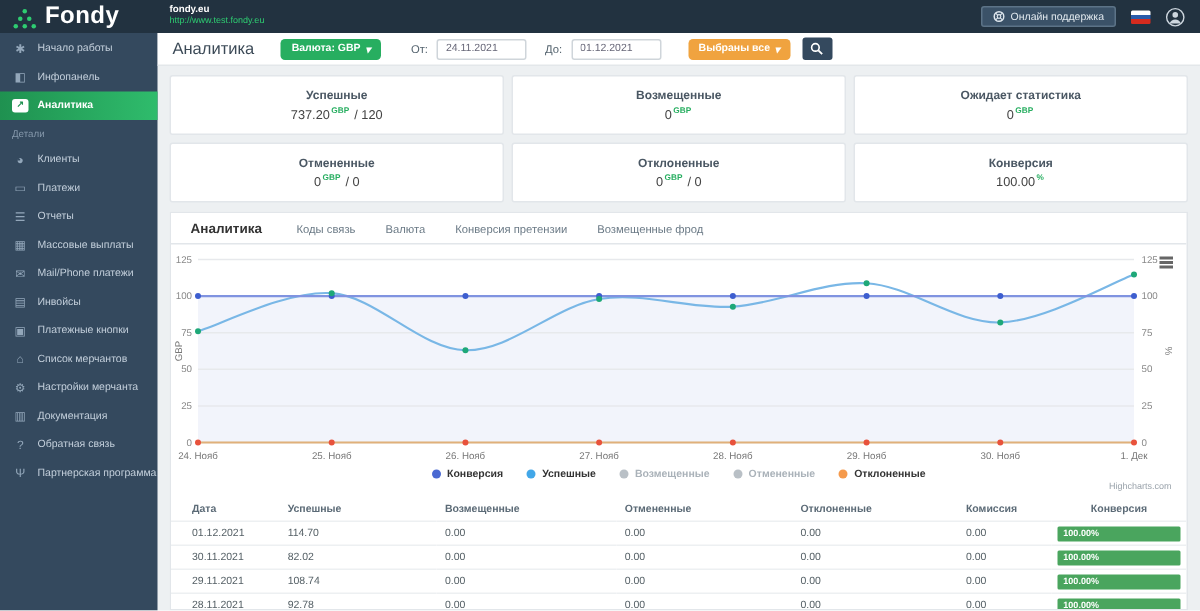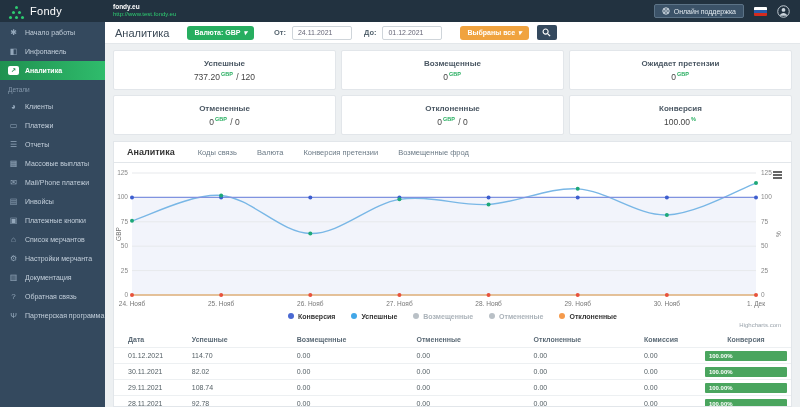--- a/index.html
+++ b/index.html
@@ -5,21 +5,21 @@
   *{margin:0;padding:0;box-sizing:border-box}
   html,body{width:800px;height:407px;overflow:hidden}
   body{font-family:"Liberation Sans",sans-serif;background:#edf0f2;color:#444}
 
   
   .topbar{height:22px;background:#223240;display:flex;align-items:center;color:#fff}
   .brand{width:105px;display:flex;align-items:center;gap:7px;padding-left:10px;cursor:pointer}
   .logo-dots-wrap{width:13px;height:15px;display:inline-block}
   .logo-dots{display:block;width:3px;height:3px;border-radius:50%;background:#2ecc71;position:relative;left:5px;top:2px;
     box-shadow:-3px 5px 0 #2ecc71,3px 5px 0 #2ecc71,-6px 10px 0 #2ecc71,0 10px 0 #2ecc71,6px 10px 0 #2ecc71}
-  .brand-name{font-size:11px;font-weight:400;letter-spacing:.3px}
+  .brand-name{font-size:16px;font-weight:700;letter-spacing:.3px}
   .site-info{flex:1;padding-left:8px;line-height:1.25}
   .site-name{font-size:6.5px;font-weight:700}
   .site-url{font-size:6px;color:#2ecc71}
   .topbar-right{display:flex;align-items:center;gap:10px;padding-right:10px}
   .support-btn{display:flex;align-items:center;gap:4px;border:1px solid #5c7387;background:#3b5268;color:#e1e8ee;
     font-size:7px;padding:2px 7px;border-radius:2px;cursor:pointer;font-family:inherit}
   .flag{width:13px;height:9px;display:inline-block;border-radius:1px;
     background:linear-gradient(#fff 0 33%,#2a5caa 33% 66%,#d52b1e 66% 100%);cursor:pointer}
   .avatar{display:inline-flex;cursor:pointer}
 
@@ -33,21 +33,21 @@
   .side-section{font-size:6.5px;color:#8598ab;padding:6px 8px 2px;height:17px}
 
   .main{flex:1;display:flex;flex-direction:column;overflow:hidden;min-width:0}
 
   
   .header-band{height:22px;background:#fff;border-bottom:1px solid #e3e7ea;display:flex;align-items:center;gap:6px;padding:0 10px}
   .page-title{font-size:11px;color:#3c4a57;font-weight:500;margin-right:12px}
   .btn{font-size:7px;font-weight:700;border:none;border-radius:3px;padding:3px 7px;color:#fff;cursor:pointer;display:flex;align-items:center;gap:3px;font-family:inherit}
   .btn-green{background:#27ae60;margin-right:14px}
   .btn-orange{background:#f0a33f;margin-left:6px}
-  .lbl{font-size:7.5px;font-weight:700;color:#55646f}
+  .lbl{font-size:7.5px;font-weight:400;color:#55646f}
   .date-input{width:60px;height:14px;border:1px solid #cfd5da;border-radius:2px;font-size:7px;color:#667;padding:0 5px;font-family:inherit;margin-right:6px}
   .btn-search{background:#34495e;width:20px;height:15px;border-radius:2px;border:none;display:flex;align-items:center;justify-content:center;cursor:pointer;margin-left:2px}
 
   
   .cards{display:grid;grid-template-columns:repeat(3,1fr);gap:5px;padding:6px 8px}
   .card{background:#fff;border:1px solid #e2e6ea;border-radius:2px;height:40px;display:flex;flex-direction:column;align-items:center;justify-content:center;gap:3px}
   .card-title{font-size:8px;color:#4a5763;font-weight:600}
   .card-value{font-size:8.5px;color:#444}
   .card-value sup{color:#27ae60;font-size:5.5px;font-weight:700;margin:0 1px}
 
@@ -206,21 +206,21 @@
     <div class="cards" id="cards">
         <div class="card">
           <div class="card-title">Успешные</div>
           <div class="card-value"><span>737.20</span><sup>GBP</sup><span> / 120</span></div>
         </div>
         <div class="card">
           <div class="card-title">Возмещенные</div>
           <div class="card-value"><span>0</span><sup>GBP</sup></div>
         </div>
         <div class="card">
-          <div class="card-title">Ожидает претензии</div>
+          <div class="card-title">Ожидает статистика</div>
           <div class="card-value"><span>0</span><sup>GBP</sup></div>
         </div>
         <div class="card">
           <div class="card-title">Отмененные</div>
           <div class="card-value"><span>0</span><sup>GBP</sup><span> / 0</span></div>
         </div>
         <div class="card">
           <div class="card-title">Отклоненные</div>
           <div class="card-value"><span>0</span><sup>GBP</sup><span> / 0</span></div>
         </div>

